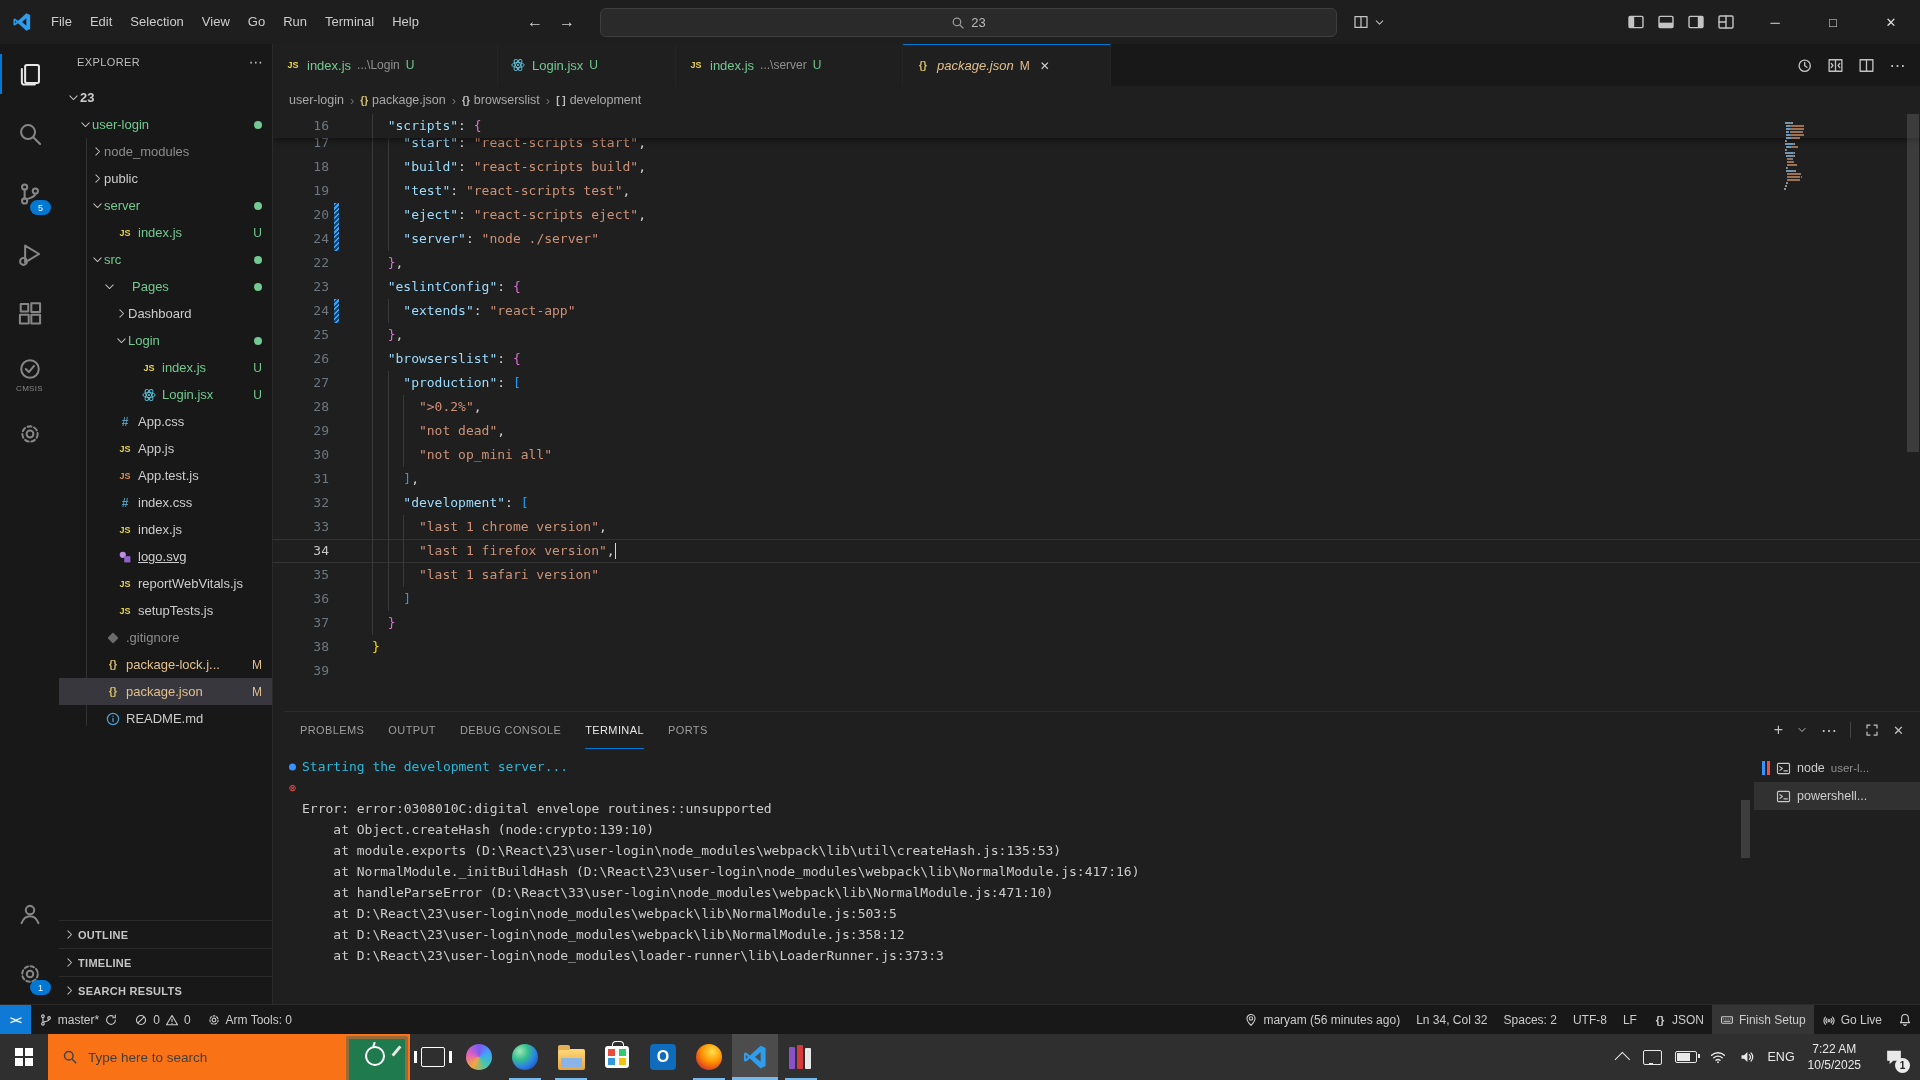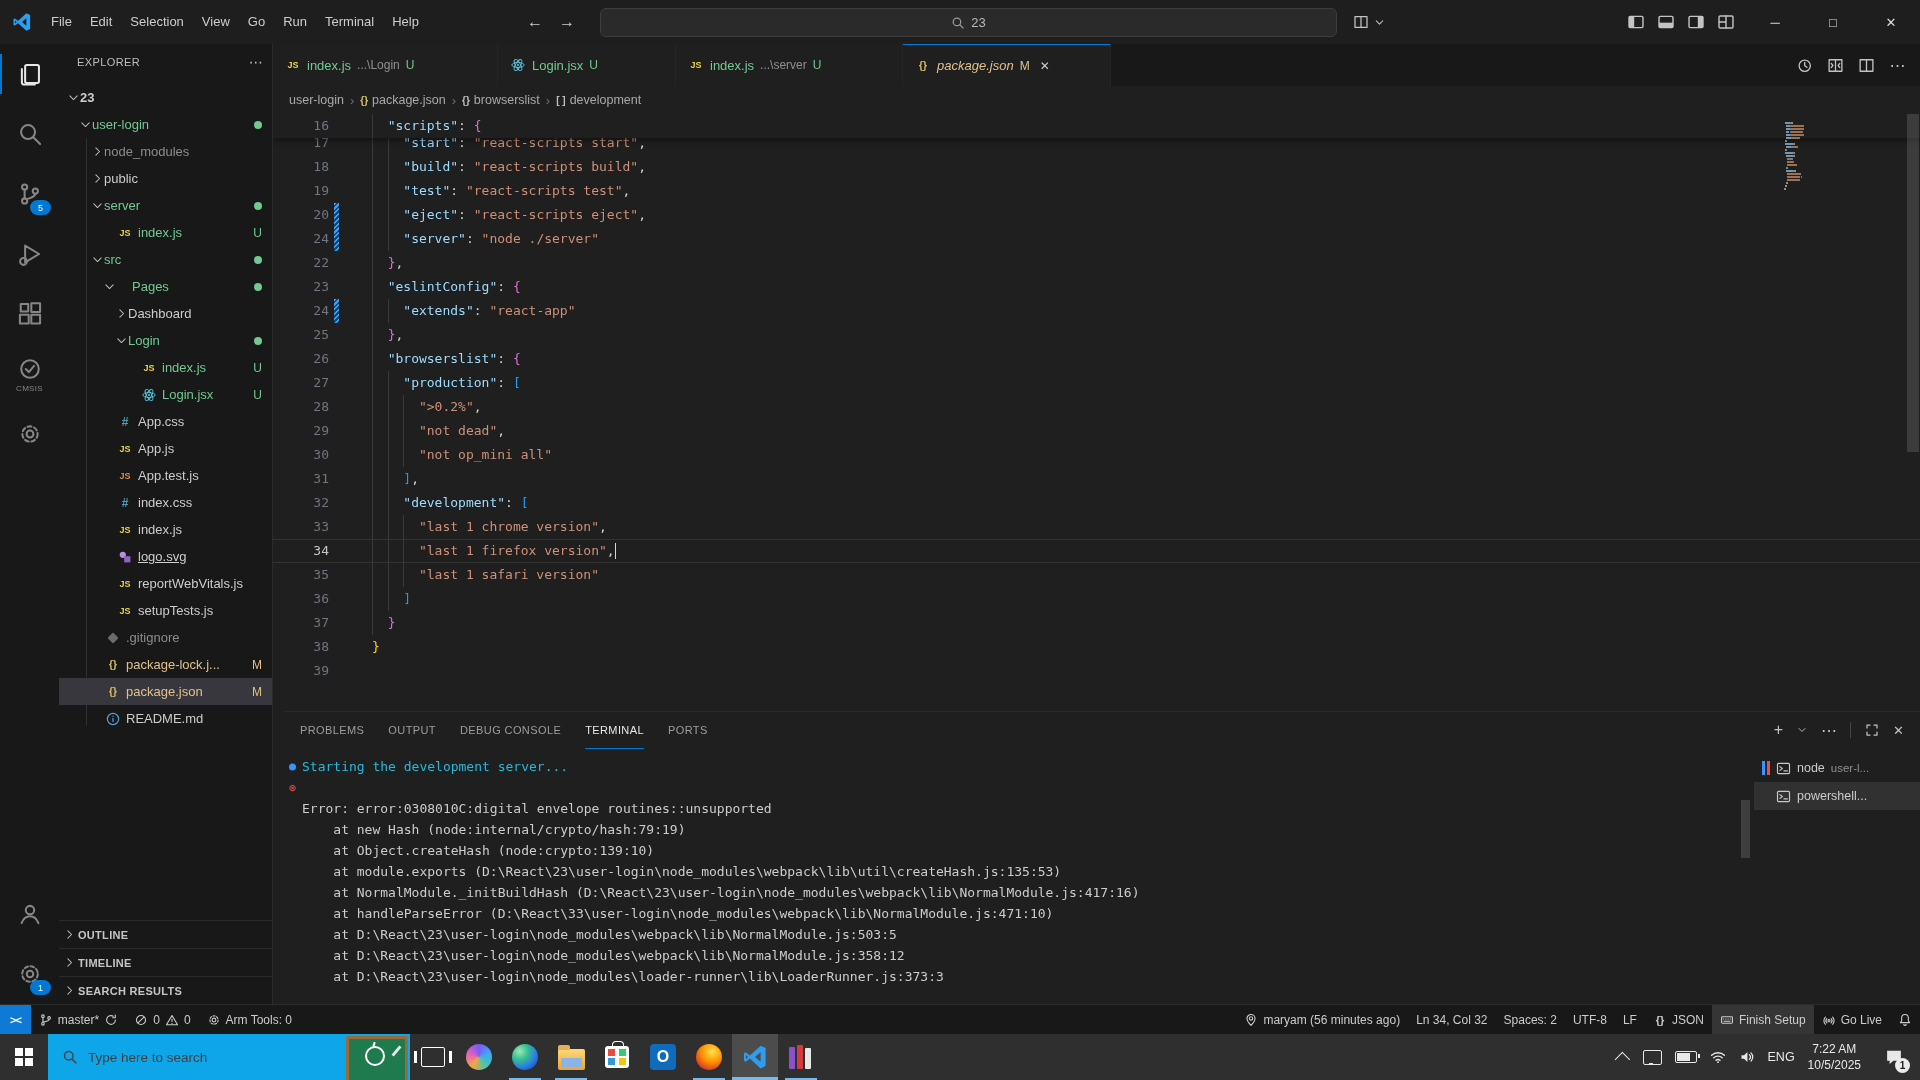--- a/index.html
+++ b/index.html
@@ -133,21 +133,21 @@
   .sb-item .icon{width:14px;height:14px;}
   .sb-remote{background:#0e7ad6;color:#fff;padding:0 10px;font-weight:bold;font-size:11px;letter-spacing:-1px;}
   .sb-hl{background:rgba(255,255,255,.13);}
   .sb-spacer{flex:1;}
 
   
   .taskbar{position:absolute;top:1034px;left:0;right:0;height:46px;background:#2f2f2f;display:flex;align-items:stretch;}
   .tb-start{width:48px;display:flex;align-items:center;justify-content:center;}
   .winlogo{display:grid;grid-template-columns:8px 8px;grid-template-rows:8px 8px;gap:1.5px;}
   .winlogo i{background:#fff;display:block;}
-  .tb-search{width:362px;background:#0ea5e9;display:flex;align-items:center;color:#3a3a3a;position:relative;}
+  .tb-search{width:362px;background:#f97316;display:flex;align-items:center;color:#3a3a3a;position:relative;}
   .tb-search .icon{width:16px;height:16px;margin:0 10px 0 14px;color:#444;}
   .tb-search .ph{font-size:13.5px;color:#3f3f3f;}
   .chalkboard{position:absolute;right:2px;top:2px;width:56px;height:42px;background:#1f7a4d;border:3px solid #9a6a3a;border-radius:2px;}
   .chalk-apple{position:absolute;left:16px;top:7px;width:16px;height:16px;border:2px solid #fff;border-radius:50%;}
   .chalk-stem{position:absolute;left:24px;top:3px;width:2px;height:5px;background:#fff;transform:rotate(18deg);}
   .chalk-piece{position:absolute;right:7px;top:6px;width:3px;height:12px;background:#e8e8e8;transform:rotate(40deg);}
   .tb-app{position:relative;width:46px;display:flex;align-items:center;justify-content:center;}
   .tb-app.running::after{content:"";position:absolute;left:7px;right:7px;bottom:0;height:2.5px;background:#76b9ed;}
   .tb-app.activeapp{background:rgba(255,255,255,.14);}
   .tb-app.activeapp::after{left:0;right:0;height:3px;background:#76b9ed;}
@@ -822,21 +822,20 @@
             </svg>
           </span>
         <span class="txtic" style="font-size:13px;">✕</span>
       </div>
       <div class="panelbody">
         <div class="termwrap codefont" id="termlines">
           <div class="term-scroll"></div>
         <div class="tline t-cyan"><span class="deco deco-dot"></span><span>Starting the development server...</span></div>
             <div class="tline"><span class="deco deco-err">⊗</span><span></span></div>
             <div class="tline"><span>Error: error:0308010C:digital envelope routines::unsupported</span></div>
-            <div class="tline"><span>    at new Hash (node:internal/crypto/hash:79:19)</span></div>
             <div class="tline"><span>    at Object.createHash (node:crypto:139:10)</span></div>
             <div class="tline"><span>    at module.exports (D:\React\23\user-login\node_modules\webpack\lib\util\createHash.js:135:53)</span></div>
             <div class="tline"><span>    at NormalModule._initBuildHash (D:\React\23\user-login\node_modules\webpack\lib\NormalModule.js:417:16)</span></div>
             <div class="tline"><span>    at handleParseError (D:\React\33\user-login\node_modules\webpack\lib\NormalModule.js:471:10)</span></div>
             <div class="tline"><span>    at D:\React\23\user-login\node_modules\webpack\lib\NormalModule.js:503:5</span></div>
             <div class="tline"><span>    at D:\React\23\user-login\node_modules\webpack\lib\NormalModule.js:358:12</span></div>
             <div class="tline"><span>    at D:\React\23\user-login\node_modules\loader-runner\lib\LoaderRunner.js:373:3</span></div>
           </div>
         <div class="termlist" id="termlist">
             <div class="titem">

